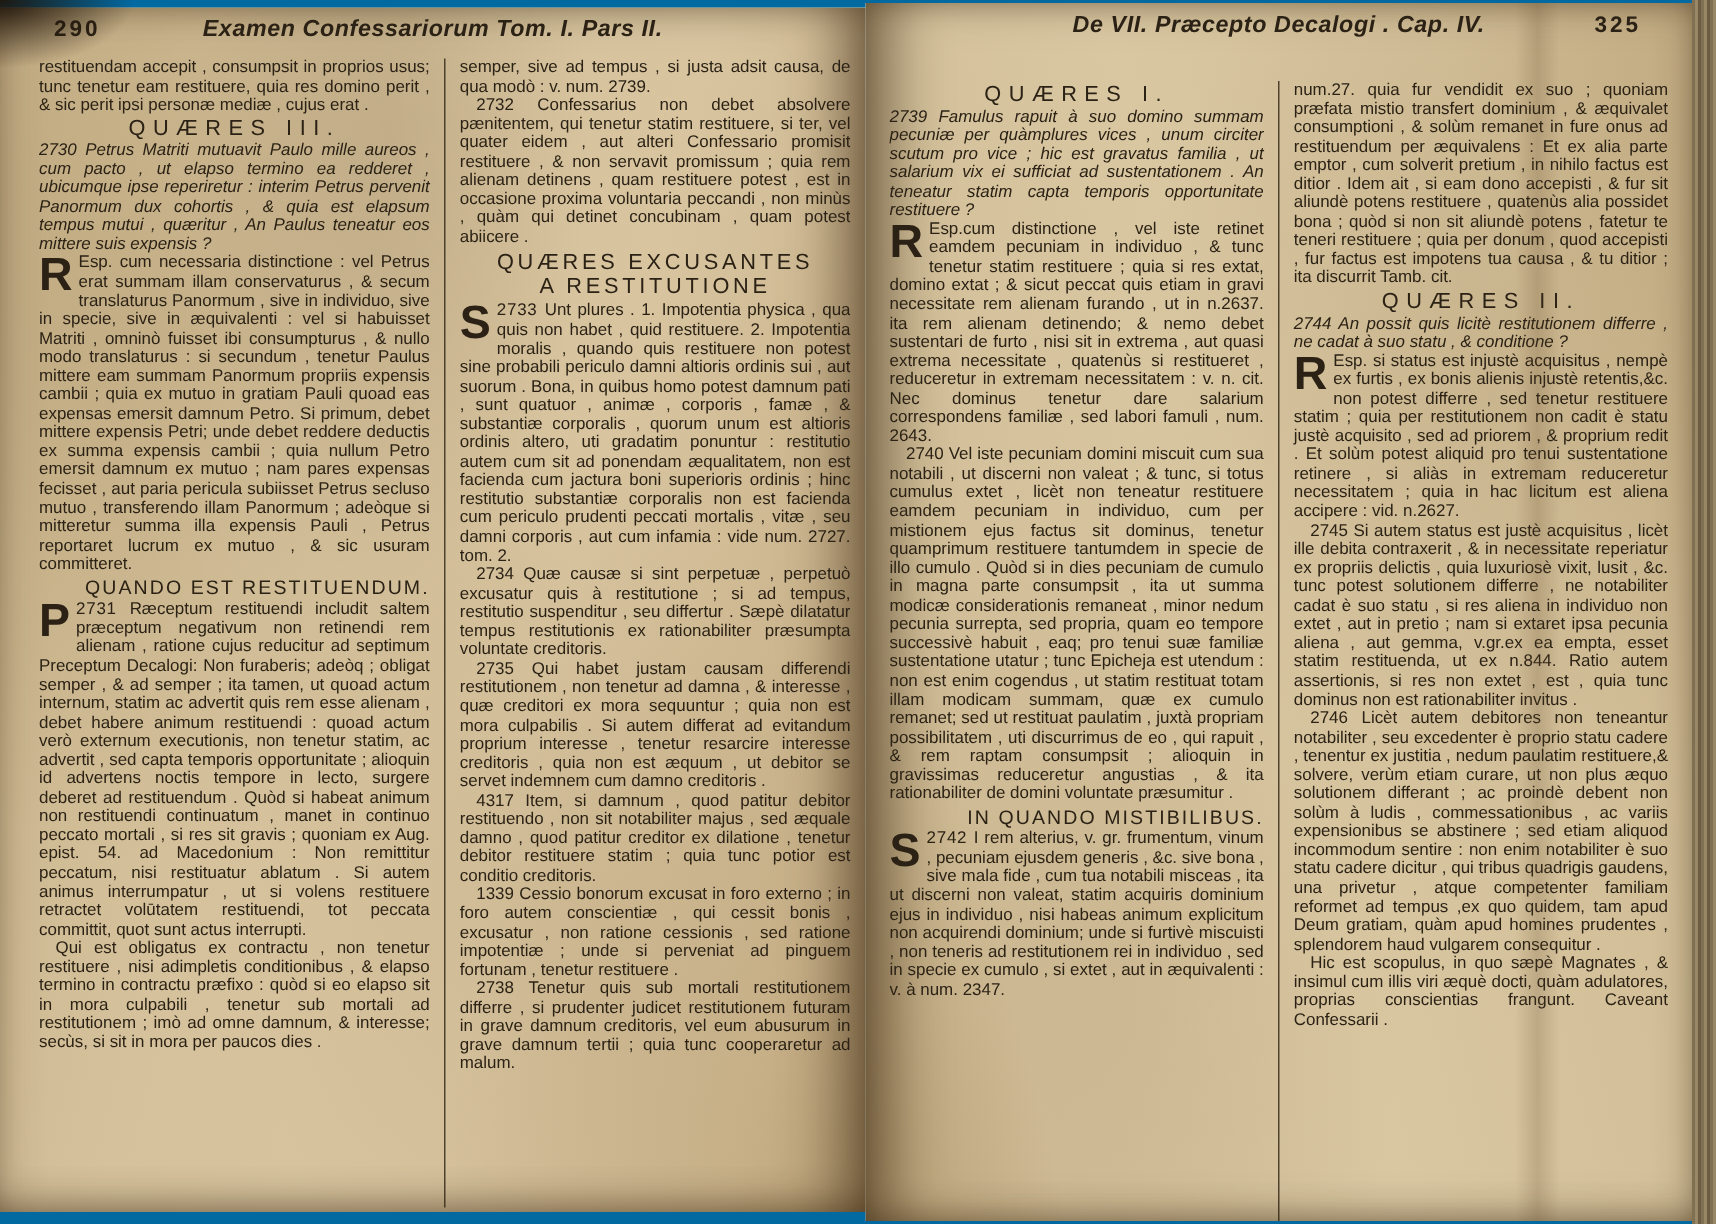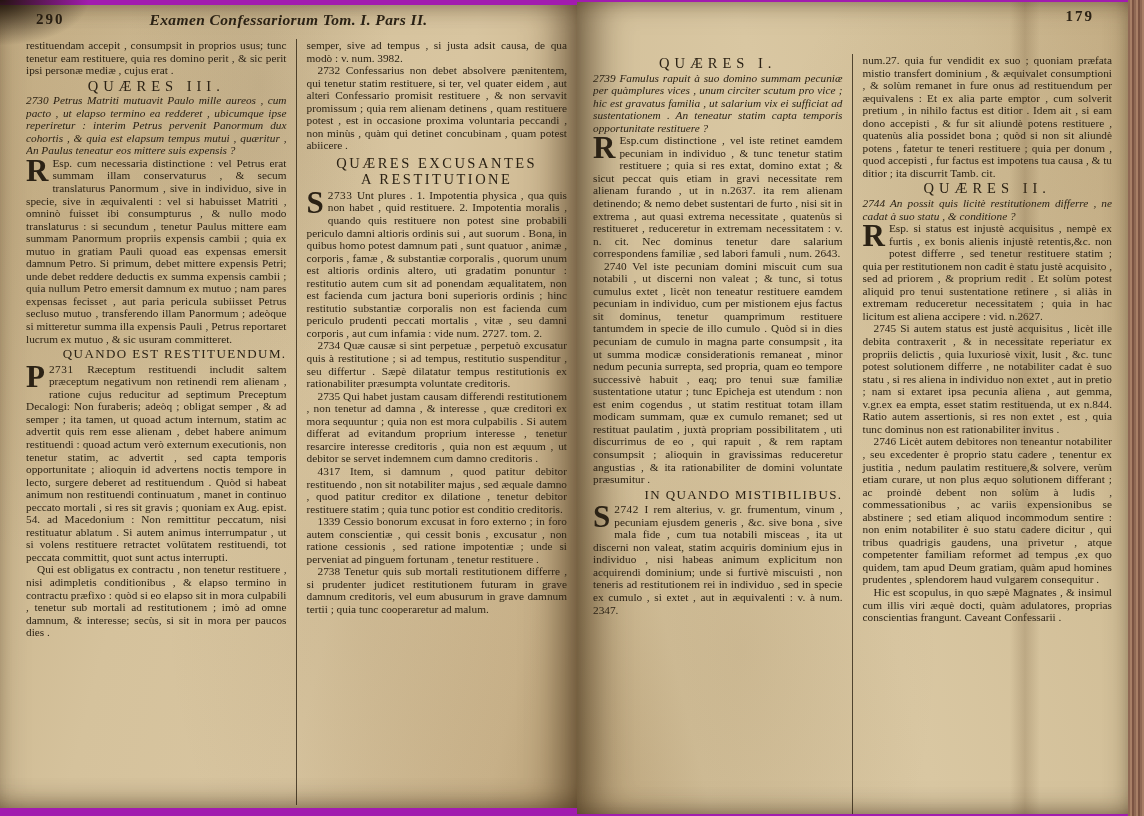--- a/index.html
+++ b/index.html
@@ -1,17 +1,17 @@
 <!DOCTYPE html>
 <html><head>
 <meta charset="utf-8">
 <style>
   html,body{margin:0;padding:0;background:#191007;}
-  .scan{position:relative;width:1144px;height:816px;background:#a21caf;overflow:hidden;
-        font-family:Liberation Serif, serif;color:#2b2215;}
+  .scan{position:relative;width:1144px;height:816px;background:#0369a1;overflow:hidden;
+        font-family:Liberation Sans, sans-serif;color:#2b2215;}
   
   .page{position:absolute;overflow:hidden;}
   .page-left{left:0;top:5px;width:577px;height:803px;
     background-image:
       radial-gradient(ellipse at 18% 28%, rgba(124,95,52,.13), transparent 42%),
       radial-gradient(ellipse at 62% 75%, rgba(124,95,52,.10), transparent 38%),
       radial-gradient(ellipse at 45% 10%, rgba(90,66,34,.14), transparent 30%),
       linear-gradient(104deg,#c6b087 0%,#d5c29c 34%,#d8c5a0 62%,#c8b189 88%,#b59c72 100%);
     box-shadow: inset -30px 0 38px -16px rgba(55,36,14,.62),
                 inset 0 -18px 26px -16px rgba(55,36,14,.45),
@@ -72,38 +72,39 @@
       <div class="col">
           <div class="para">restituendam accepit , consumpsit in proprios usus; tunc tenetur eam restituere, quia res domino perit , &amp; sic perit ipsi personæ mediæ , cujus erat .</div>
           <div class="qheading">QUÆRES III.</div>
           <div class="quaestio">2730 Petrus Matriti mutuavit Paulo mille aureos , cum pacto , ut elapso termino ea redderet , ubicumque ipse reperiretur : interim Petrus pervenit Panormum dux cohortis , &amp; quia est elapsum tempus mutui , quæritur , An Paulus teneatur eos mittere suis expensis ?</div>
           <div class="para"><span class="dropcap">R</span>Esp. cum necessaria distinctione : vel Petrus erat summam illam conservaturus , &amp; secum translaturus Panormum , sive in individuo, sive in specie, sive in æquivalenti : vel si habuisset Matriti , omninò fuisset ibi consumpturus , &amp; nullo modo translaturus : si secundum , tenetur Paulus mittere eam summam Panormum propriis expensis cambii ; quia ex mutuo in gratiam Pauli quoad eas expensas emersit damnum Petro. Si primum, debet mittere expensis Petri; unde debet reddere deductis ex summa expensis cambii ; quia nullum Petro emersit damnum ex mutuo ; nam pares expensas fecisset , aut paria pericula subiisset Petrus secluso mutuo , transferendo illam Panormum ; adeòque si mitteretur summa illa expensis Pauli , Petrus reportaret lucrum ex mutuo , &amp; sic usuram committeret.</div>
           <div class="heading">QUANDO EST RESTITUENDUM.</div>
           <div class="para"><span class="dropcap">P</span><span class="num">2731 </span>Ræceptum restituendi includit saltem præceptum negativum non retinendi rem alienam , ratione cujus reducitur ad septimum Preceptum Decalogi: Non furaberis; adeòq ; obligat semper , &amp; ad semper ; ita tamen, ut quoad actum internum, statim ac advertit quis rem esse alienam , debet habere animum restituendi : quoad actum verò externum executionis, non tenetur statim, ac advertit , sed capta temporis opportunitate ; alioquin id advertens noctis tempore in lecto, surgere deberet ad restituendum . Quòd si habeat animum non restituendi continuatum , manet in continuo peccato mortali , si res sit gravis ; quoniam ex Aug. epist. 54. ad Macedonium : Non remittitur peccatum, nisi restituatur ablatum . Si autem animus interrumpatur , ut si volens restituere retractet volūtatem restituendi, tot peccata committit, quot sunt actus interrupti.</div>
           <div class="para indent">Qui est obligatus ex contractu , non tenetur restituere , nisi adimpletis conditionibus , &amp; elapso termino in contractu præfixo : quòd si eo elapso sit in mora culpabili , tenetur sub mortali ad restitutionem ; imò ad omne damnum, &amp; interesse; secùs, si sit in mora per paucos dies .</div>
         </div>
       <div class="col">
-          <div class="para">semper, sive ad tempus , si justa adsit causa, de qua modò : v. num. 3982.</div>
+          <div class="para">semper, sive ad tempus , si justa adsit causa, de qua modò : v. num. 2739.</div>
           <div class="para indent">2732 Confessarius non debet absolvere pænitentem, qui tenetur statim restituere, si ter, vel quater eidem , aut alteri Confessario promisit restituere , &amp; non servavit promissum ; quia rem alienam detinens , quam restituere potest , est in occasione proxima voluntaria peccandi , non minùs , quàm qui detinet concubinam , quam potest abiicere .</div>
           <div class="heading2">QUÆRES EXCUSANTES
 A RESTITUTIONE</div>
           <div class="para"><span class="dropcap">S</span><span class="num">2733 </span>Unt plures . 1. Impotentia physica , qua quis non habet , quid restituere. 2. Impotentia moralis , quando quis restituere non potest sine probabili periculo damni altioris ordinis sui , aut suorum . Bona, in quibus homo potest damnum pati , sunt quatuor , animæ , corporis , famæ , &amp; substantiæ corporalis , quorum unum est altioris ordinis altero, uti gradatim ponuntur : restitutio autem cum sit ad ponendam æqualitatem, non est facienda cum jactura boni superioris ordinis ; hinc restitutio substantiæ corporalis non est facienda cum periculo prudenti peccati mortalis , vitæ , seu damni corporis , aut cum infamia : vide num. 2727. tom. 2.</div>
           <div class="para indent">2734 Quæ causæ si sint perpetuæ , perpetuò excusatur quis à restitutione ; si ad tempus, restitutio suspenditur , seu differtur . Sæpè dilatatur tempus restitutionis ex rationabiliter præsumpta voluntate creditoris.</div>
           <div class="para indent">2735 Qui habet justam causam differendi restitutionem , non tenetur ad damna , &amp; interesse , quæ creditori ex mora sequuntur ; quia non est mora culpabilis . Si autem differat ad evitandum proprium interesse , tenetur resarcire interesse creditoris , quia non est æquum , ut debitor se servet indemnem cum damno creditoris .</div>
           <div class="para indent">4317 Item, si damnum , quod patitur debitor restituendo , non sit notabiliter majus , sed æquale damno , quod patitur creditor ex dilatione , tenetur debitor restituere statim ; quia tunc potior est conditio creditoris.</div>
           <div class="para indent">1339 Cessio bonorum excusat in foro externo ; in foro autem conscientiæ , qui cessit bonis , excusatur , non ratione cessionis , sed ratione impotentiæ ; unde si perveniat ad pinguem fortunam , tenetur restituere .</div>
           <div class="para indent">2738 Tenetur quis sub mortali restitutionem differre , si prudenter judicet restitutionem futuram in grave damnum creditoris, vel eum abusurum in grave damnum tertii ; quia tunc cooperaretur ad malum.</div>
         </div>
     </div>
   </div>
 
   <div class="page page-right">
     <div class="crease"></div>
     <div class="page-header">
-      <span class="page-number">179</span>
+      <span class="running-title">De VII. Præcepto Decalogi . Cap. IV.</span>
+      <span class="page-number">325</span>
     </div>
     <div class="page-body">
       <div class="col">
           <div class="qheading">QUÆRES I.</div>
           <div class="quaestio">2739 Famulus rapuit à suo domino summam pecuniæ per quàmplures vices , unum circiter scutum pro vice ; hic est gravatus familia , ut salarium vix ei sufficiat ad sustentationem . An teneatur statim capta temporis opportunitate restituere ?</div>
           <div class="para"><span class="dropcap">R</span>Esp.cum distinctione , vel iste retinet eamdem pecuniam in individuo , &amp; tunc tenetur statim restituere ; quia si res extat, domino extat ; &amp; sicut peccat quis etiam in gravi necessitate rem alienam furando , ut in n.2637. ita rem alienam detinendo; &amp; nemo debet sustentari de furto , nisi sit in extrema , aut quasi extrema necessitate , quatenùs si restitueret , reduceretur in extremam necessitatem : v. n. cit. Nec dominus tenetur dare salarium correspondens familiæ , sed labori famuli , num. 2643.</div>
           <div class="para indent">2740 Vel iste pecuniam domini miscuit cum sua notabili , ut discerni non valeat ; &amp; tunc, si totus cumulus extet , licèt non teneatur restituere eamdem pecuniam in individuo, cum per mistionem ejus factus sit dominus, tenetur quamprimum restituere tantumdem in specie de illo cumulo . Quòd si in dies pecuniam de cumulo in magna parte consumpsit , ita ut summa modicæ considerationis remaneat , minor nedum pecunia surrepta, sed propria, quam eo tempore successivè habuit , eaq; pro tenui suæ familiæ sustentatione utatur ; tunc Epicheja est utendum : non est enim cogendus , ut statim restituat totam illam modicam summam, quæ ex cumulo remanet; sed ut restituat paulatim , juxtà propriam possibilitatem , uti discurrimus de eo , qui rapuit , &amp; rem raptam consumpsit ; alioquin in gravissimas reduceretur angustias , &amp; ita rationabiliter de domini voluntate præsumitur .</div>
           <div class="heading">IN QUANDO MISTIBILIBUS.</div>
           <div class="para"><span class="dropcap">S</span><span class="num">2742 </span>I rem alterius, v. gr. frumentum, vinum , pecuniam ejusdem generis , &amp;c. sive bona , sive mala fide , cum tua notabili misceas , ita ut discerni non valeat, statim acquiris dominium ejus in individuo , nisi habeas animum explicitum non acquirendi dominium; unde si furtivè miscuisti , non teneris ad restitutionem rei in individuo , sed in specie ex cumulo , si extet , aut in æquivalenti : v. à num. 2347.</div>
         </div>

